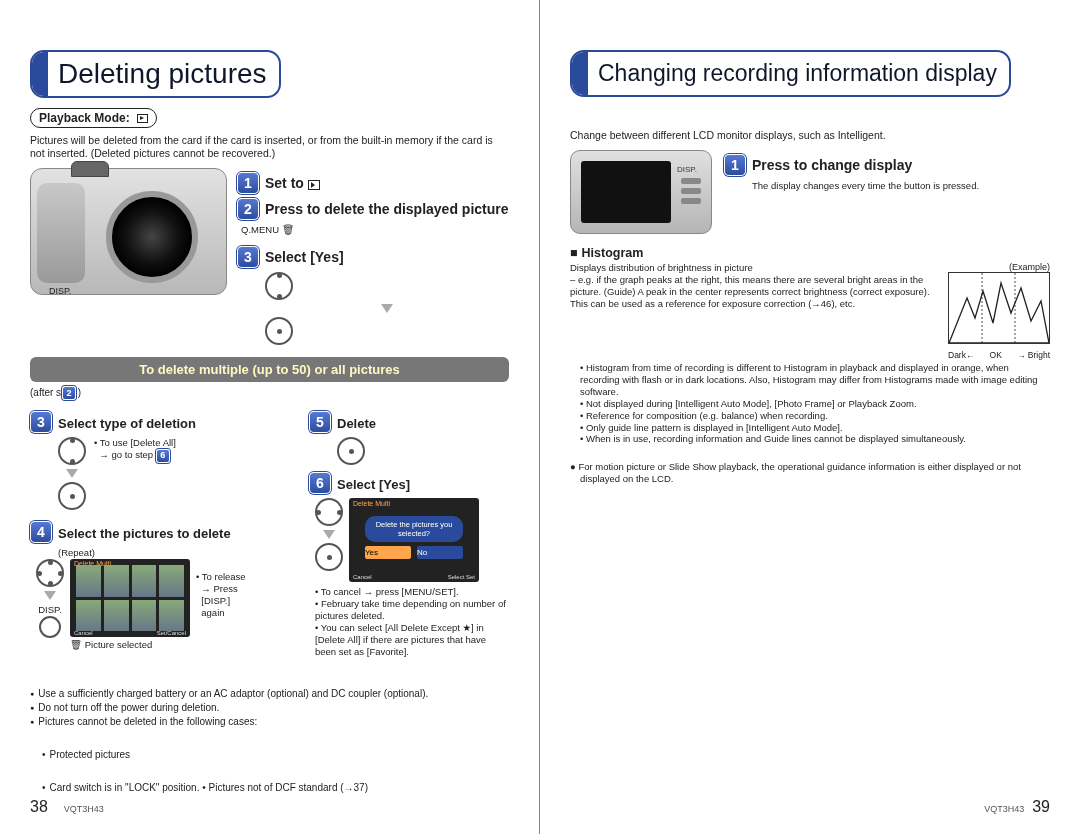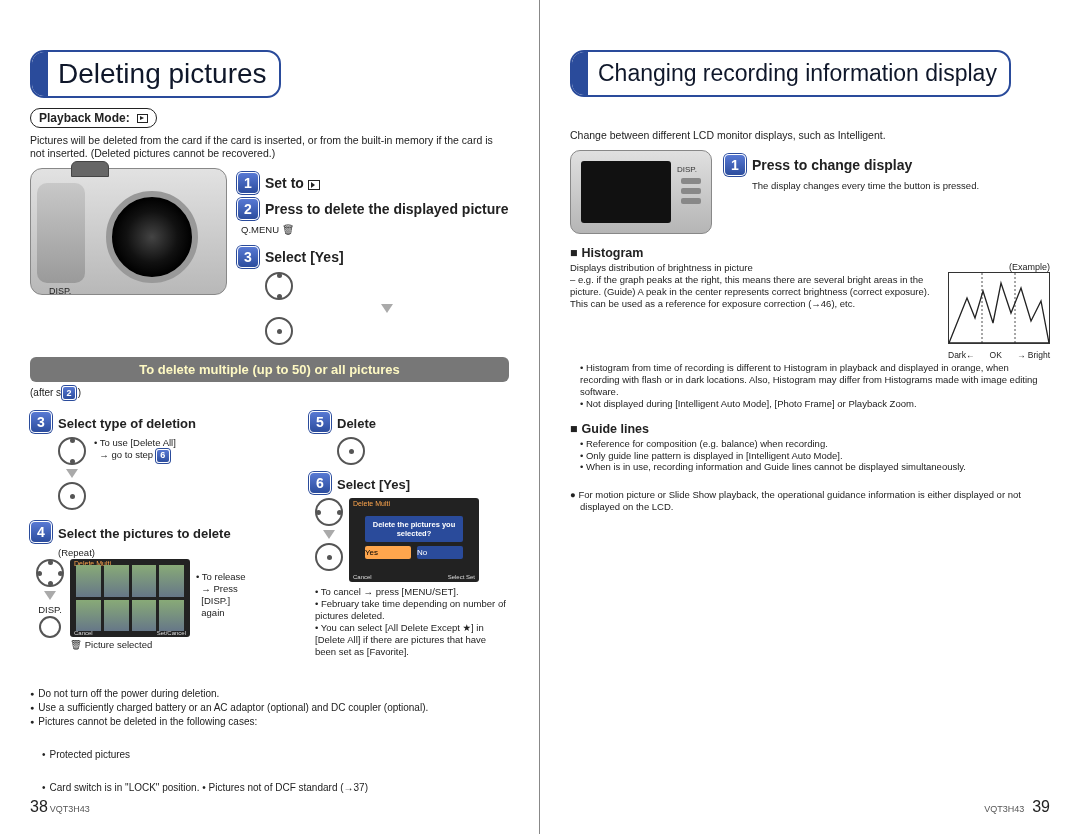--- a/index.html
+++ b/index.html
@@ -91,36 +91,36 @@
   .sect-title::before { content:"\25A0"; margin-right:4px; }
 
   .screenshot { width:120px; height:78px; background:#222; border-radius:3px; position:relative; display:inline-block; vertical-align:top;}
   .screenshot .grid { position:absolute; inset:6px; display:grid; grid-template-columns:repeat(4,1fr); grid-template-rows:repeat(2,1fr); gap:3px;}
   .screenshot .grid div { background:linear-gradient(#8a7,#678);}
   .screenshot .hdr { position:absolute; top:1px; left:4px; color:#ffa64d; font-size:7px;}
   .screenshot .ftr { position:absolute; bottom:1px; left:4px; right:4px; color:#ddd; font-size:6px; display:flex; justify-content:space-between;}
 
   .dialog { width:130px; height:84px; background:#222; border-radius:3px; position:relative; display:inline-block;}
   .dialog .hdr { position:absolute; top:2px; left:4px; color:#ffa64d; font-size:7px;}
-  .dialog .box { position:absolute; left:16px; right:16px; top:18px; background:#2a4b9b; color:#fff; font-size:7.5px; text-align:center; padding:4px 2px; border-radius:2px;font-weight:bold;}
+  .dialog .box { position:absolute; left:16px; right:16px; top:18px; background:#2a4b9b; color:#fff; font-size:7.5px; text-align:center; padding:4px 2px; border-radius:10px;}
   .dialog .yn { position:absolute; left:16px; right:16px; top:48px; display:flex; gap:6px;}
   .dialog .yn div { flex:1; font-size:8px; padding:2px 0; border-radius:2px;}
   .dialog .yn .y { background:#ffa64d; color:#000;}
   .dialog .yn .n { background:#2a4b9b; color:#fff;}
   .dialog .ftr { position:absolute; bottom:2px; left:4px; right:4px; color:#ddd; font-size:6px; display:flex; justify-content:space-between;}
 
   .histo { width:100px; height:70px; border:1px solid #333; position:relative; display:inline-block; }
   .histo svg { position:absolute; inset:0; }
   .histo-lbl { font-size:8.5px; display:flex; justify-content:space-between; width:102px; margin-top:2px;}
   .ex-lbl { font-size:9px; text-align:right; width:102px;}
 
   .footer { position:absolute; bottom:18px; left:30px; right:30px; display:flex; align-items:baseline; font-size:9px; color:#555;}
   .footer .pn { font-size:16px; color:#222;}
   .right-page .footer { justify-content:flex-end; gap:8px;}
-  .left-page .footer { gap:2px;}
+  .left-page .footer { gap:16px;}
   .play-sq { display:inline-block; border:1px solid #222; width:10px; height:8px; vertical-align:middle; position:relative;}
   .play-sq::after { content:""; position:absolute; left:2px; top:1px; border-left:4px solid #222; border-top:3px solid transparent; border-bottom:3px solid transparent;}
   .trash-ico { font-size:10px; line-height:1;}
 
   .notes { margin-top:30px; }
   .notes .n { font-size:10px; padding-left:10px; text-indent:-10px; line-height:1.3; margin:1px 0;}
   .notes .n::before { content:"\25CF"; font-size:7px; margin-right:4px; vertical-align:1px;}
   .notes .sub { font-size:10px; padding-left:20px; text-indent:-8px; line-height:1.3;margin-top:20px;}
   .notes .sub::before { content:"\2022"; margin-right:4px;}
 </style>
@@ -272,22 +272,22 @@
       </div>
       <div class="tiny" style="margin-left:6px; margin-top:4px;">
         • <span>To cancel → press [MENU/SET].</span><br>
         • <span>February take time depending on number of pictures deleted.</span><br>
         • <span>You can select [All Delete Except ★] in [Delete All] if there are pictures that have been set as [Favorite].</span>
       </div>
     </div>
   </div>
 
   <div class="notes">
+    <div class="n">Use a sufficiently charged battery or an AC adaptor (optional) and DC coupler (optional).</div>
     <div class="n">Do not turn off the power during deletion.</div>
-    <div class="n">Use a sufficiently charged battery or an AC adaptor (optional) and DC coupler (optional).</div>
     <div class="n">Pictures cannot be deleted in the following cases:</div>
     <div class="sub">Protected pictures</div>
     <div class="sub">Card switch is in "LOCK" position. • Pictures not of DCF standard (→37)</div>
   </div>
 
   <div class="footer">
     <span class="pn">38</span>
     <span>VQT3H43</span>
   </div>
 </div>
@@ -335,21 +335,20 @@
         <span>OK</span>
         <span>→ Bright</span>
       </div>
     </div>
   </div>
   <div class="tiny" style="margin-left:10px; margin-top:2px;">
     • <span>Histogram from time of recording is different to Histogram in playback and displayed in orange, when recording with flash or in dark locations. Also, Histogram may differ from Histograms made with image editing software.</span><br>
     • <span><span>Not displayed during      [Intelligent Auto Mode], [Photo Frame] or Playback Zoom.</span></span>
   </div>
 
-  <div class="sect-title">Guide lines</div>
   <div class="tiny" style="margin-left:10px;">
     • <span>Reference for composition (e.g. balance) when recording.</span><br>
     • <span><span>Only guide line pattern      is displayed in [Intelligent Auto Mode].</span></span><br>
     • <span><span>When      is in use, recording information and Guide lines cannot be displayed simultaneously.</span></span>
   </div>
 
   <div class="tiny" style="margin-top:16px; padding-left:10px; text-indent:-10px;">
     ● <span>For motion picture or Slide Show playback, the operational guidance information is either displayed or not displayed on the LCD.</span>
   </div>
 

